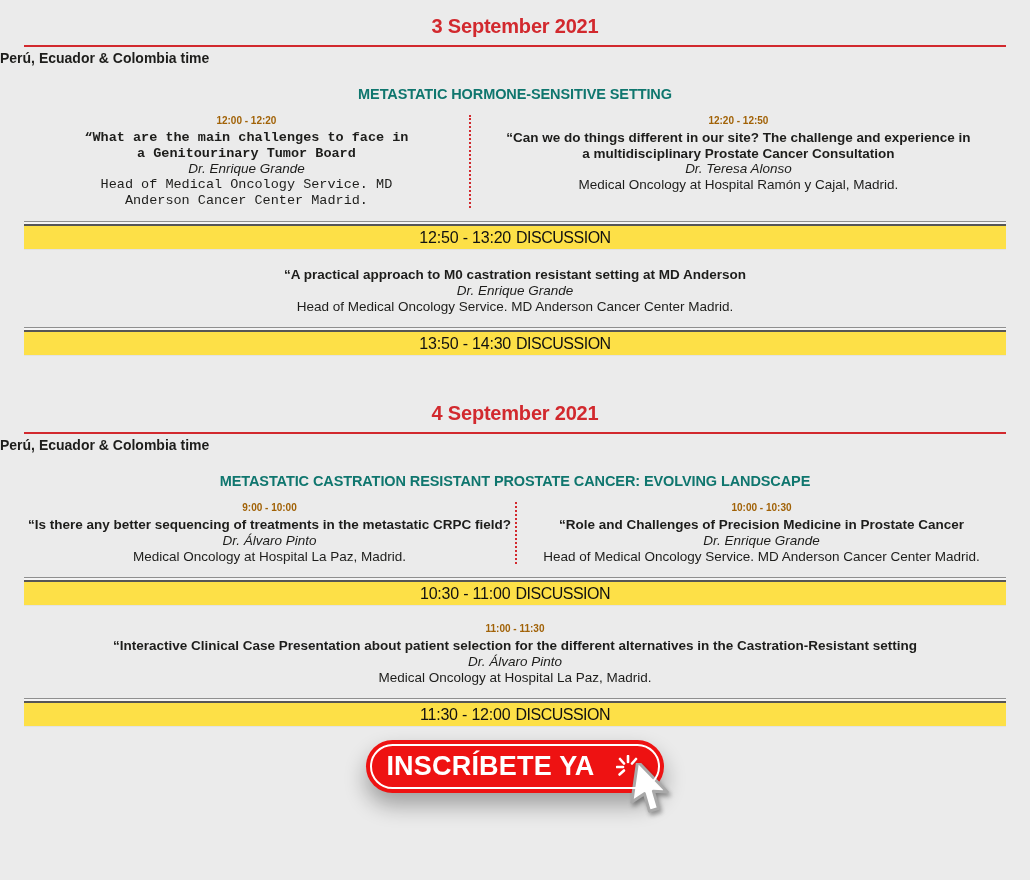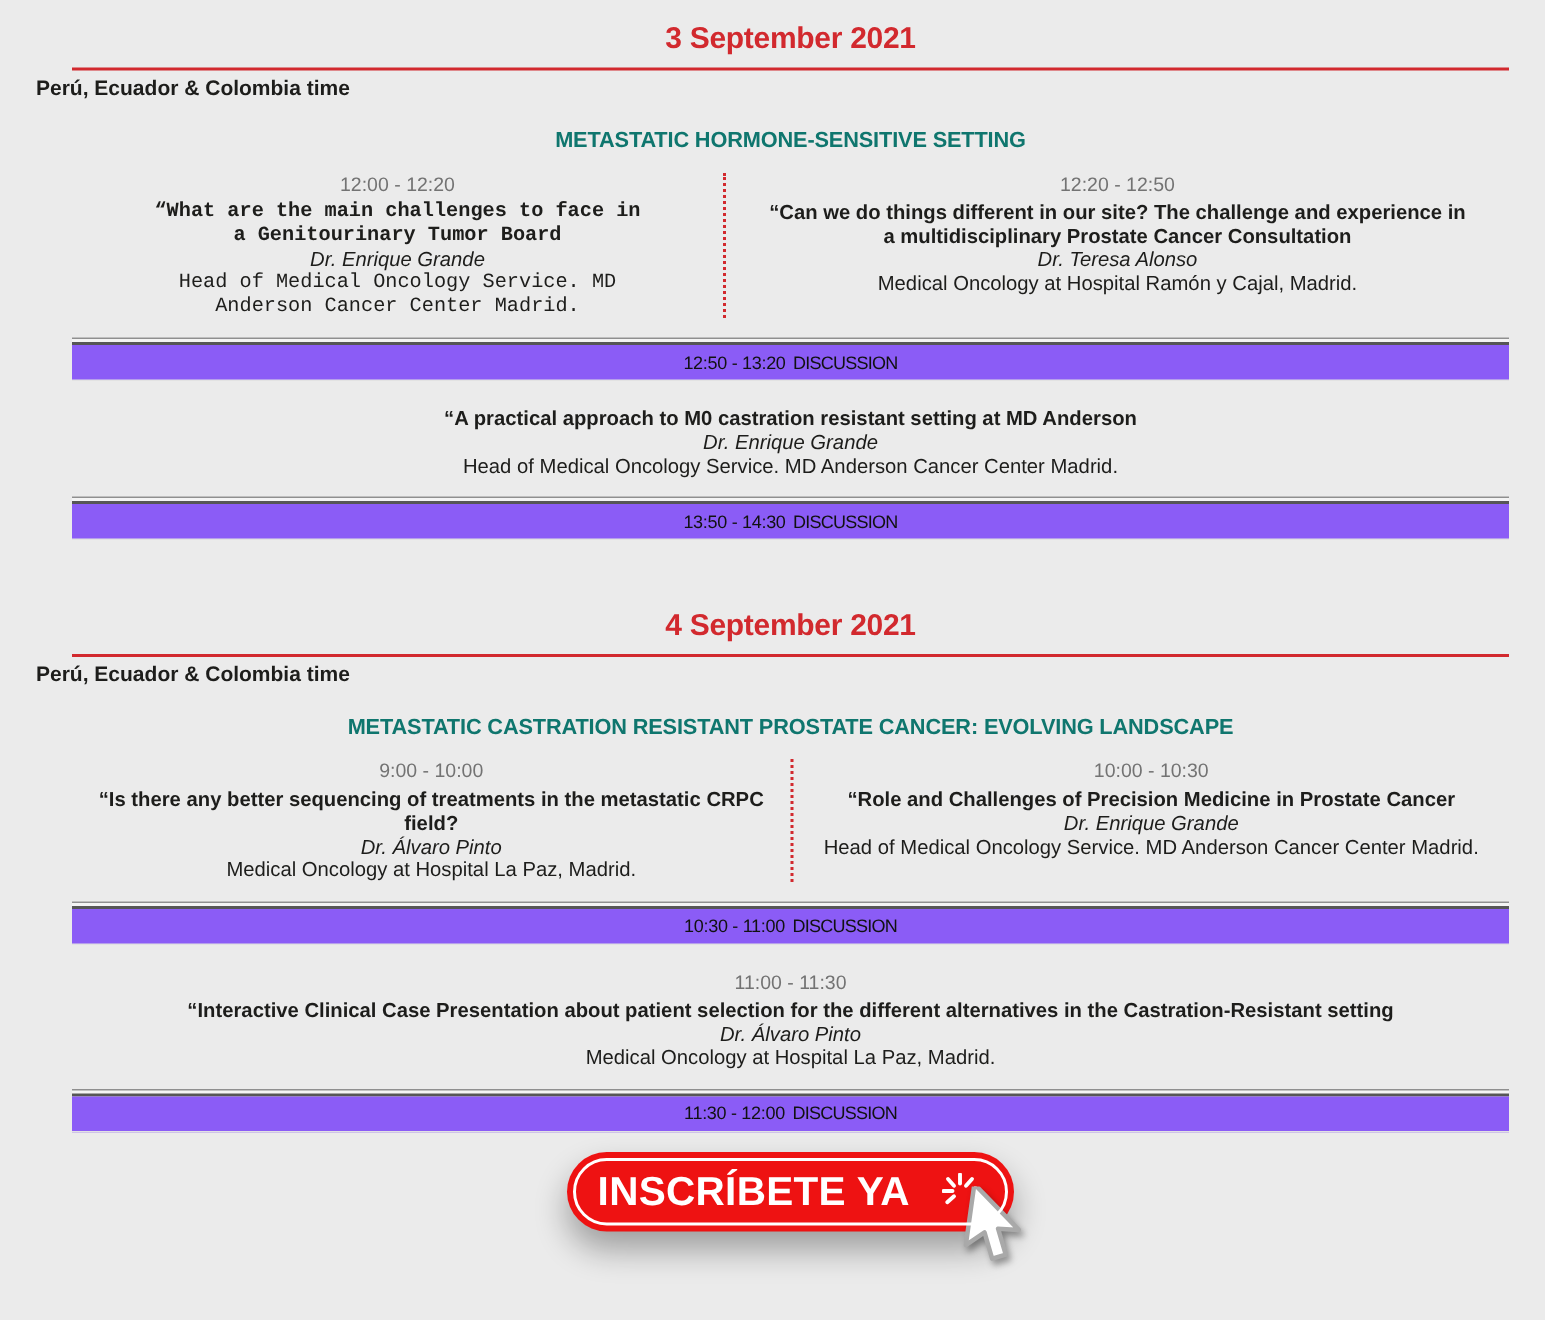--- a/index.html
+++ b/index.html
@@ -3,58 +3,58 @@
 <meta charset="utf-8">
 <style>
   html,body{margin:0;padding:0;}
   body{
     width:1030px;height:880px;overflow:hidden;
     background:#ebebeb;
     font-family:"Liberation Sans","DejaVu Sans",sans-serif;
     color:#1d1d1b;
     -webkit-font-smoothing:antialiased;
   }
-  .page{width:1030px;height:684px;position:relative;padding-top:15px;box-sizing:border-box;padding-left:24px;}
+  .page{width:1030px;height:684px;position:relative;padding-top:15px;box-sizing:border-box;}
 
   .date{
     text-align:center;color:#d2292e;font-size:20px;font-weight:bold;
     margin:0;letter-spacing:-0.2px;
   }
   .redline{border:0;border-top:2px solid #d2292e;margin:7px 24px 0 24px;}
   .tz{text-align:left;font-weight:bold;font-size:14px;margin-top:3px;}
   .sec-title{
     text-align:center;color:#0f766e;font-size:14.5px;font-weight:bold;
     margin:20px 20px 0 20px;letter-spacing:-0.1px;
   }
 
   .cols{display:flex;margin:13px 24px 0 24px;align-items:stretch;}
   .col{box-sizing:border-box;text-align:center;}
   .cols-d1 .col-left{width:45.3%;}
   .cols-d1 .col-right{width:54.7%;border-left:2px dotted #d2292e;}
   .cols-d2 .col-left{width:50%;}
   .cols-d2 .col-right{width:50%;border-left:2px dotted #d2292e;}
 
-  .time{color:#737373;font-weight:normal;font-size:13px;margin-bottom:4px;}
+  .time{color:#a16207;font-weight:bold;font-size:10px;margin-bottom:4px;}
   .s-title{font-weight:bold;font-size:13.5px;line-height:1.16;}
   .speaker{font-style:italic;font-size:13.5px;line-height:1.16;}
   .affil{font-size:13.5px;line-height:1.16;}
   .inner{margin:0 auto;}
   .w330{max-width:330px;font-family:Liberation Mono, monospace;}
   .w470{max-width:470px;}
 
   .single{text-align:center;margin:17px 24px 0 24px;}
 
   .sep{
     margin:13px 24px 0 24px;height:2px;background:#f4f4f4;
     border-top:1px solid #8f8f8f;border-bottom:2px solid #565656;
   }
   .bar{
-    margin:0 24px;background:#8b5cf6;height:23px;
+    margin:0 24px;background:#fde047;height:23px;
     display:flex;align-items:center;justify-content:center;gap:5px;
-    font-size:12px;color:#111;letter-spacing:-0.2px;
+    font-size:16px;color:#111;letter-spacing:-0.2px;
     border-bottom:1px solid #e2e2e2;
   }
   .bar .disc{letter-spacing:-0.5px;}
 
   .day2{margin-top:46px;}
 
   .cta-row{display:flex;justify-content:center;margin-top:13px;}
   .cta{
     position:relative;width:298px;height:53px;
     background:#ee1212;border:none;border-radius:28px;

